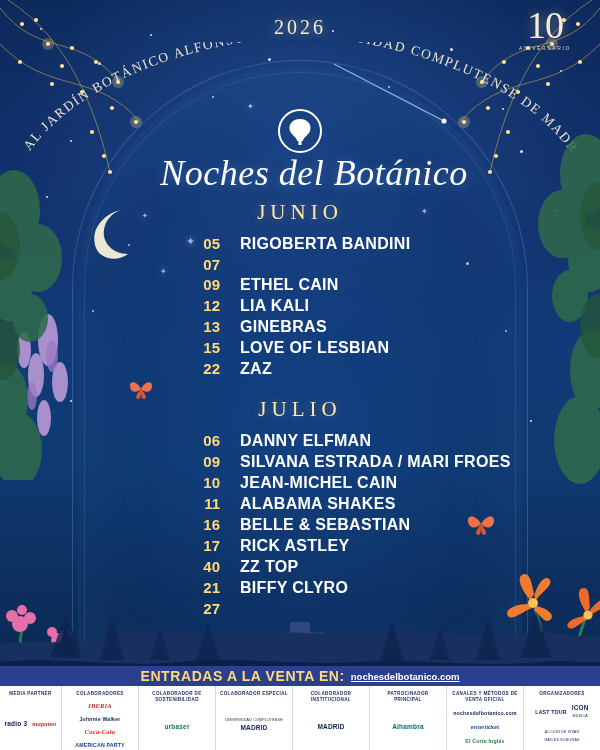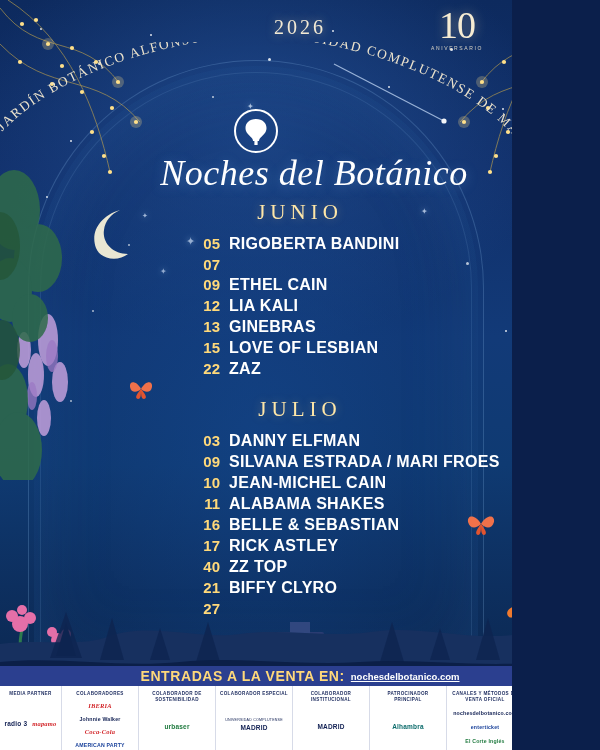--- a/index.html
+++ b/index.html
@@ -2,21 +2,21 @@
 <html><head>
 <meta charset="utf-8">
 <style>
   * { box-sizing: border-box; margin: 0; padding: 0; }
   body {
     width: 600px; height: 750px; overflow: hidden;
     font-family: "Liberation Sans", sans-serif;
     background: #0b1f4b;
   }
   .poster {
-    position: relative; width: 512px; height: 750px;
+    position: relative; width: 600px; height: 750px;
     background:
       radial-gradient(ellipse 420px 300px at 50% 18%, rgba(35,80,150,0.75) 0%, rgba(14,38,85,0) 70%),
       linear-gradient(180deg, #0d2a5e 0%, #11306b 22%, #123a78 45%, #0f3a72 62%, #0d2f5f 78%, #0a2348 100%);
     overflow: hidden;
   }
 
   
   .arch {
     position: absolute; left: 50%; transform: translateX(-50%);
     top: 66px; width: 444px; height: 600px;
@@ -86,21 +86,21 @@
 
   
   .month {
     text-align: center; font-family: "Liberation Serif", serif;
     font-size: 21px; letter-spacing: 5px; color: #ffe7a8;
     text-shadow: 0 0 10px rgba(255,210,120,.35);
   }
   .lineup { position: absolute; top: 200px; left: 0; width: 600px; }
   .acts { margin: 10px 0 0 0; }
   .act {
-    display: flex; align-items: baseline; gap: 9px;
+    display: flex; align-items: baseline; gap: 20px;
     padding-left: 196px; margin-bottom: 3px;
   }
   .act .day {
     color: #ffd97a; font-size: 15px; font-weight: bold; width: 24px; text-align: right;
     font-family: "Liberation Sans", sans-serif;
   }
   .act .name {
     color: #ffffff; font-size: 16px; font-weight: bold; letter-spacing: .3px;
     white-space: nowrap;
   }
@@ -308,21 +308,21 @@
       <div class="act">
         <span class="day">22</span>
         <span class="name">ZAZ</span>
       </div>
     </div>
 
     <div class="spacer-june"></div>
     <div class="month julio">JULIO</div>
     <div class="acts">
       <div class="act">
-        <span class="day">03</span>
+        <span class="day">06</span>
         <span class="name">DANNY ELFMAN</span>
       </div>
       <div class="act">
         <span class="day">09</span>
         <span class="name">SILVANA ESTRADA / MARI FROES</span>
       </div>
       <div class="act">
         <span class="day">10</span>
         <span class="name">JEAN-MICHEL CAIN</span>
       </div>

